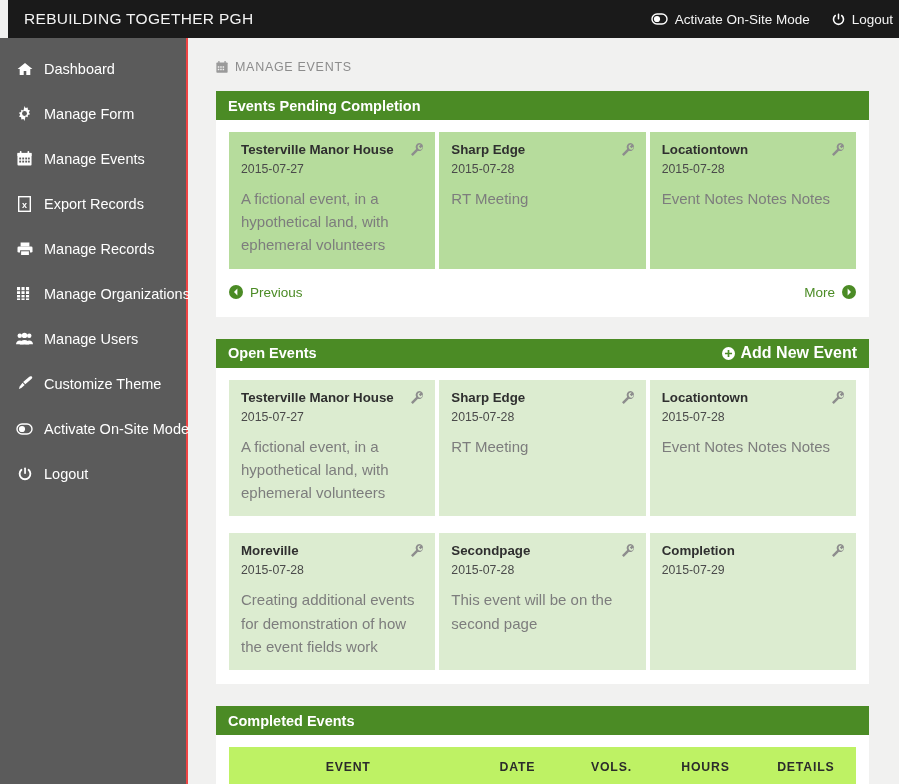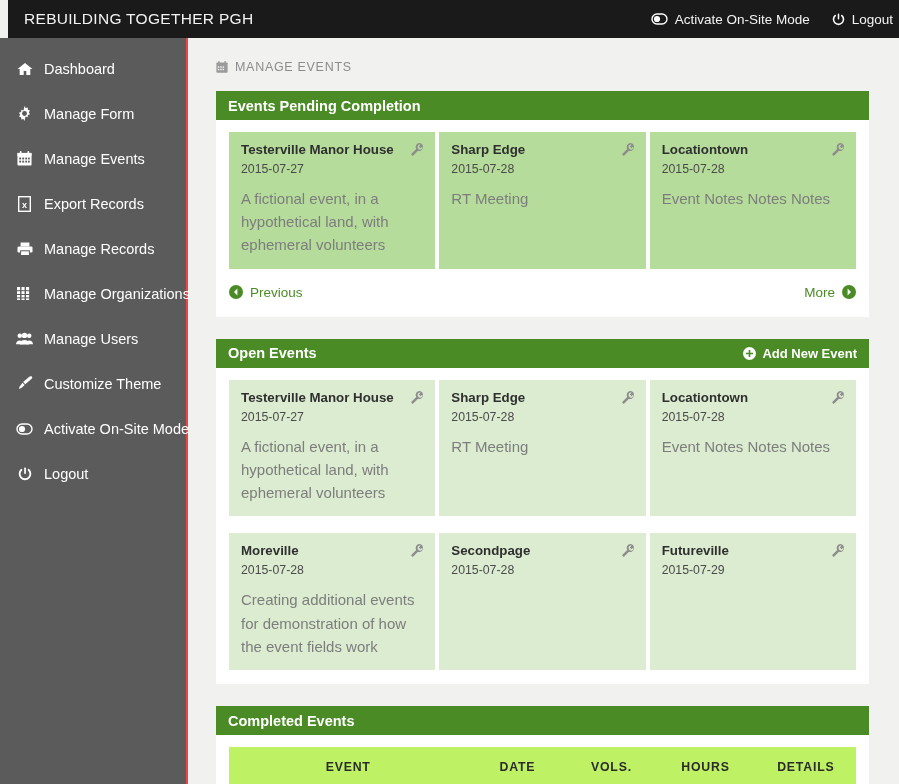--- a/index.html
+++ b/index.html
@@ -66,21 +66,21 @@
 
   
   .panel { background: #fff; margin-bottom: 22px; }
   .panel-head {
     background: #4b8b25; color: #fff;
     height: 29px; display: flex; align-items: center;
     padding: 0 12px; font-size: 14.5px; font-weight: bold;
   }
   .panel-head .headaction {
     margin-left: auto; display: flex; align-items: center; gap: 6px;
-    font-size: 13px; font-weight: bold; cursor: pointer; color:#fff;
+    font-size: 16px; font-weight: bold; cursor: pointer; color:#fff;
   }
   .panel-body { padding: 12px 13px 0 13px; }
 
   .cardrow { display: flex; gap: 4px; }
   .cardrow + .cardrow { margin-top: 17px; }
   .card {
     flex: 1 1 0; min-width: 0;
     padding: 10px 12px 12px 12px;
     position: relative;
   }
@@ -415,28 +415,29 @@
           <div class="card-notes">Creating additional events for demonstration of how the event fields work</div>
           <span class="wrench ico">
             <svg width="13" height="13" viewBox="0 0 14 14">
                 <path d="M9.2 0a4.3 4.3 0 0 0-3.6 6.5L0 12.1 1.9 14l5.6-5.6A4.3 4.3 0 1 0 9.2 0zm0 1.6c.4 0 .8.1 1.1.2L8.4 3.7l1.9 1.9 1.9-1.9c.4 1.3-.1 2.8-1.3 3.4a2.7 2.7 0 1 1-1.7-5.5z" fill="#8d8d8d"></path>
               </svg>
           </span>
         </div>
         <div class="card open">
           <div class="card-title">Secondpage</div>
           <div class="card-date">2015-07-28</div>
-          <span class="wrench ico">
-            <svg width="13" height="13" viewBox="0 0 14 14">
-                <path d="M9.2 0a4.3 4.3 0 0 0-3.6 6.5L0 12.1 1.9 14l5.6-5.6A4.3 4.3 0 1 0 9.2 0zm0 1.6c.4 0 .8.1 1.1.2L8.4 3.7l1.9 1.9 1.9-1.9c.4 1.3-.1 2.8-1.3 3.4a2.7 2.7 0 1 1-1.7-5.5z" fill="#8d8d8d"></path>
-              </svg>
-          </span>
-        </div>
-        <div class="card open">
-          <div class="card-title">Futureville</div>
+          <div class="card-notes">This event will be on the second page</div>
+          <span class="wrench ico">
+            <svg width="13" height="13" viewBox="0 0 14 14">
+                <path d="M9.2 0a4.3 4.3 0 0 0-3.6 6.5L0 12.1 1.9 14l5.6-5.6A4.3 4.3 0 1 0 9.2 0zm0 1.6c.4 0 .8.1 1.1.2L8.4 3.7l1.9 1.9 1.9-1.9c.4 1.3-.1 2.8-1.3 3.4a2.7 2.7 0 1 1-1.7-5.5z" fill="#8d8d8d"></path>
+              </svg>
+          </span>
+        </div>
+        <div class="card open">
+          <div class="card-title">Completion</div>
           <div class="card-date">2015-07-29</div>
           <span class="wrench ico">
             <svg width="13" height="13" viewBox="0 0 14 14">
                 <path d="M9.2 0a4.3 4.3 0 0 0-3.6 6.5L0 12.1 1.9 14l5.6-5.6A4.3 4.3 0 1 0 9.2 0zm0 1.6c.4 0 .8.1 1.1.2L8.4 3.7l1.9 1.9 1.9-1.9c.4 1.3-.1 2.8-1.3 3.4a2.7 2.7 0 1 1-1.7-5.5z" fill="#8d8d8d"></path>
               </svg>
           </span>
         </div>
       </div>
 
     </div>

